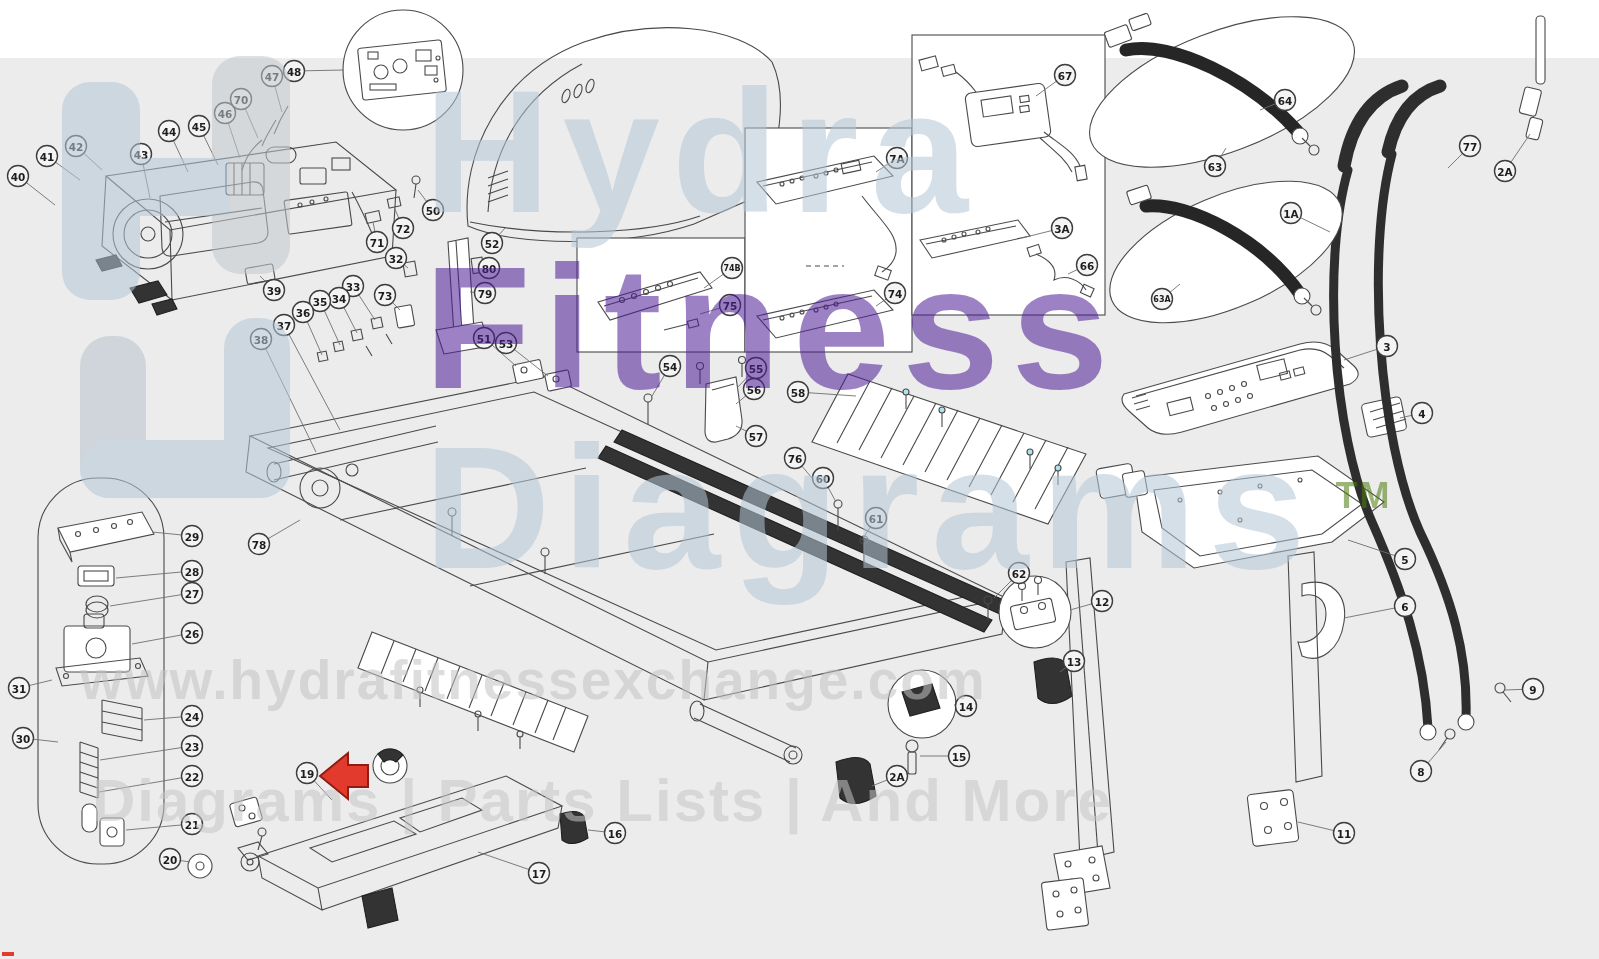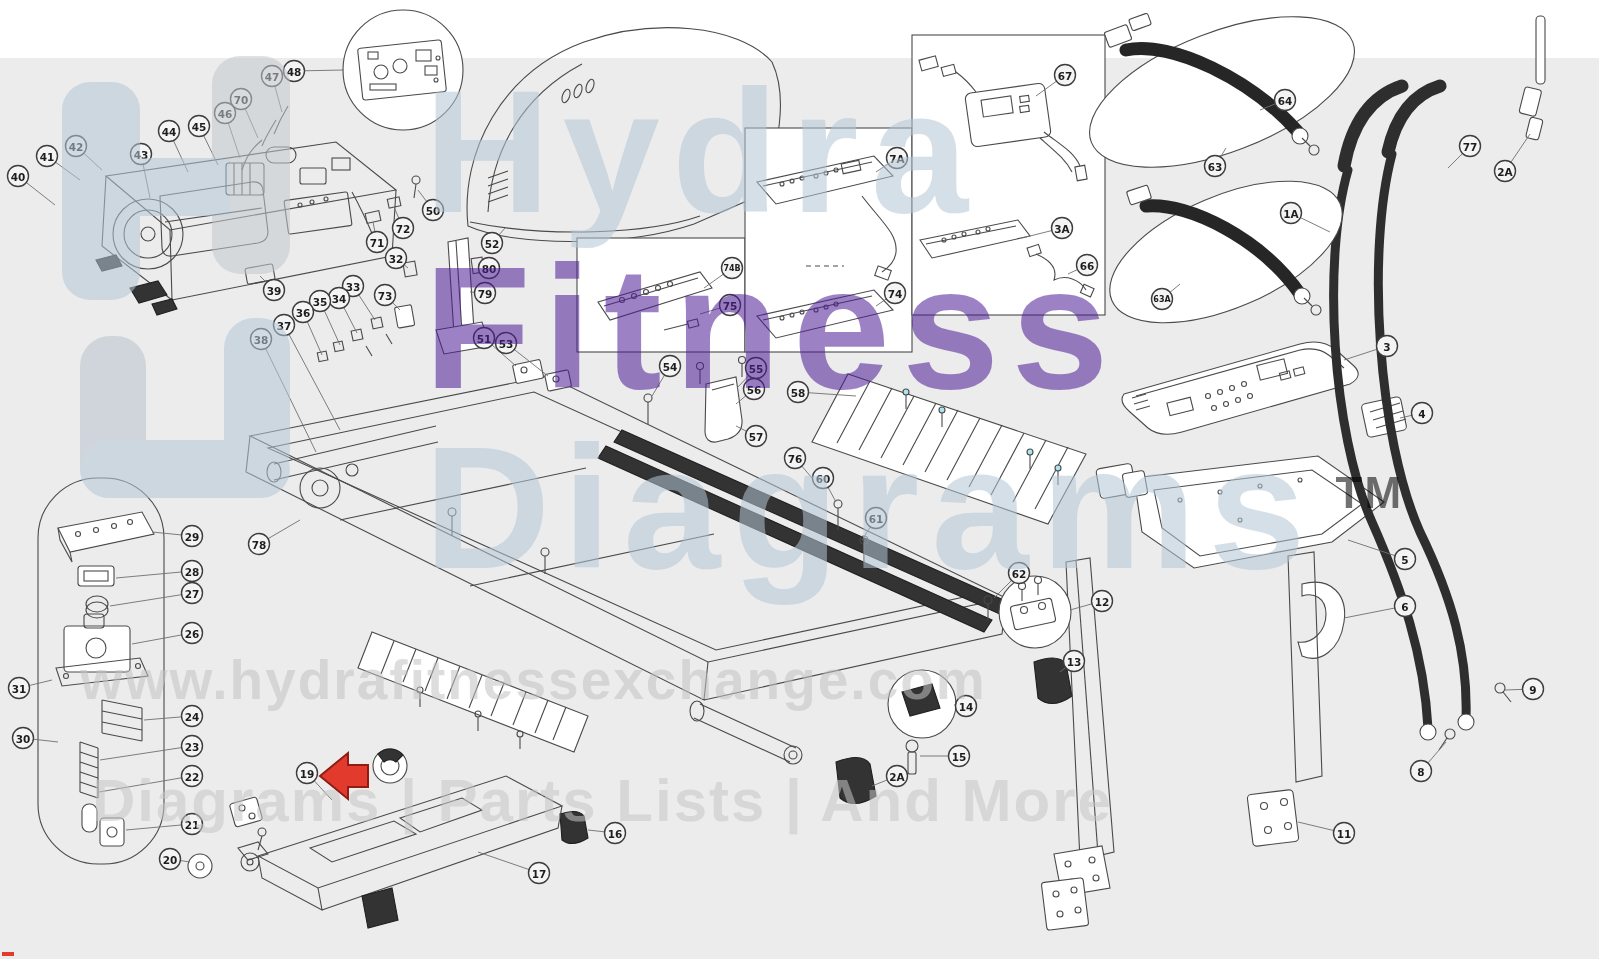--- a/index.html
+++ b/index.html
@@ -24,21 +24,21 @@
   .callout-num{font:700 10.5px "DejaVu Sans",sans-serif;fill:#1d1d1d;stroke:none;
     text-anchor:middle;dominant-baseline:central;}
   
   .watermark{position:absolute;inset:0;z-index:2;pointer-events:none;opacity:.55;}
   .wm-logo{position:absolute;left:0;top:0;}
   .wm-line{position:absolute;font-weight:bold;font-size:175px;letter-spacing:12px;
     color:#b3c6d6;line-height:1;white-space:nowrap;}
   .wm-l1{left:424px;top:64px;}
   .wm-l2{left:424px;top:240px;color:#4c1d95;}
   .wm-l3{left:424px;top:420px;}
-  .wm-tm{font-size:44px;letter-spacing:2px;color:#000000;vertical-align:60px;margin-left:18px;}
+  .wm-tm{font-size:36px;letter-spacing:2px;color:#4d7c0f;vertical-align:60px;margin-left:18px;}
   .wm-url{position:absolute;left:80px;top:648px;font-weight:bold;font-size:55px;
     letter-spacing:2px;color:#c3c3c3;white-space:nowrap;}
   .wm-tag{position:absolute;left:92px;top:766px;font-weight:bold;font-size:60px;
     letter-spacing:2px;color:#c6c6c6;white-space:nowrap;}
   .corner-mark{position:absolute;left:2px;bottom:3px;width:12px;height:4px;
     background:var(--highlight,#e23b2e);z-index:3;}
 </style>
 </head>
 <body>
 

